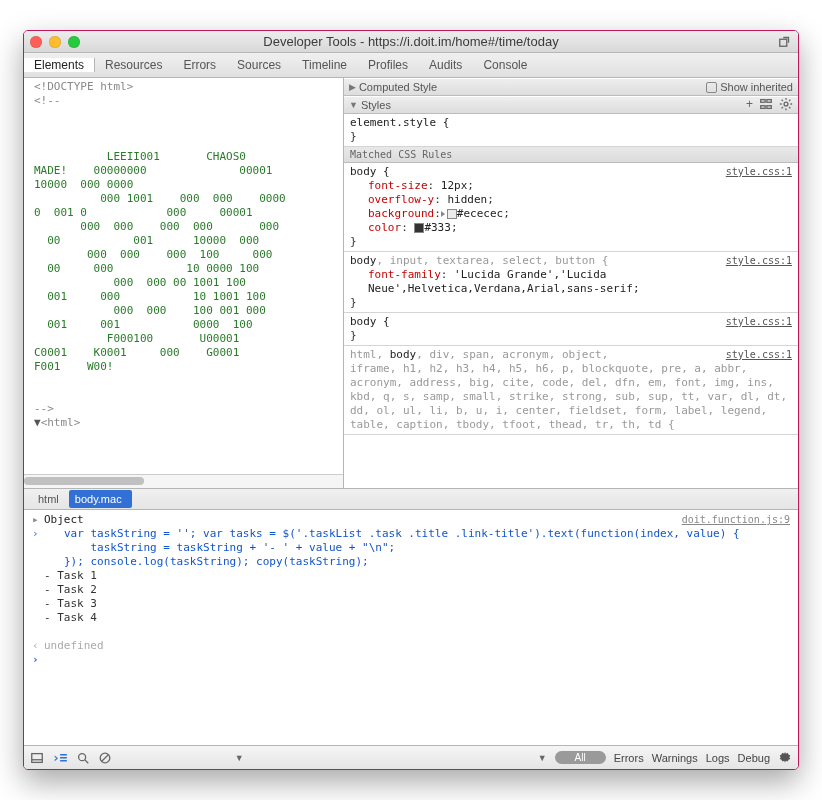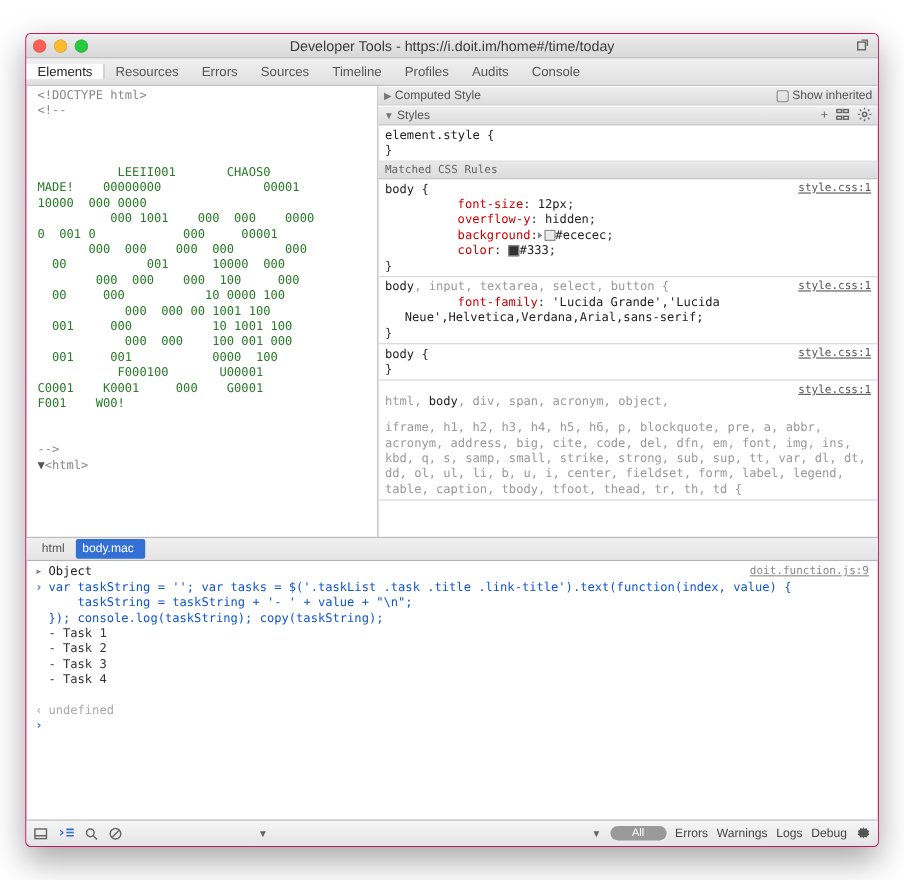--- a/index.html
+++ b/index.html
@@ -7,49 +7,49 @@
 .window { width:776px; height:740px; margin:30px auto; border:1px solid #be185d; border-radius:5px; overflow:hidden; background:#fff; box-shadow:0 12px 30px rgba(0,0,0,0.35); display:flex; flex-direction:column; }
 .titlebar { height:22px; background:linear-gradient(#ededed,#d8d8d8); border-bottom:1px solid #b6b6b6; display:flex; align-items:center; padding:0 6px; position:relative; }
 .traffic { display:flex; gap:7px; }
 .dot { width:12px; height:12px; border-radius:50%; box-shadow:inset 0 0 1px rgba(0,0,0,0.4); }
 .title { position:absolute; left:0; right:0; text-align:center; font-size:13px; color:#3b3b3b; pointer-events:none; }
 .undock { margin-left:auto; color:#888; font-size:11px; }
 .tabbar { height:25px; background:linear-gradient(#f0f0f0,#e0e0e0); border-bottom:1px solid #b5b5b5; display:flex; align-items:center; }
 .tab { padding:0 10px; display:flex; align-items:center; color:#555; cursor:default; border-right:1px solid transparent; font-size:12px; }
 .tab.active { background:#fff; border-right:1px solid #b5b5b5; border-top:0; color:#222; }
 .mid { flex:0 0 410px; display:flex; overflow:hidden; }
-.left { width:320px; border-right:1px solid #b5b5b5; display:flex; flex-direction:row; overflow:hidden; }
+.left { width:320px; border-right:1px solid #b5b5b5; display:flex; flex-direction:column; overflow:hidden; }
 .elems { flex:1; overflow:auto; padding:2px 0 2px 10px; font-family:Menlo,Monaco,monospace; font-size:11px; color:#888; line-height:14px; white-space:pre; }
 .right { flex:1; display:flex; flex-direction:column; overflow:hidden; }
 .section-hd { height:18px; background:linear-gradient(#eee,#ddd); border-bottom:1px solid #bcbcbc; border-top:1px solid #fff; display:flex; align-items:center; padding:0 5px; color:#555; font-size:11px; }
 .section-hd .tri { color:#777; margin-right:3px; font-size:9px; }
 .section-hd .spacer { flex:1; }
 .checkbox { width:11px; height:11px; border:1px solid #888; border-radius:2px; display:inline-block; vertical-align:middle; margin-right:3px; }
 .icons { display:flex; gap:6px; color:#666; font-size:12px; }
 .styles { flex:1; overflow:auto; font-family:Menlo,Monaco,monospace; font-size:11px; line-height:14px; }
 .rule { border-bottom:1px solid #d4d4d4; padding:2px 6px; }
 .matched-hd { height:16px; background:linear-gradient(#e8e8e8,#dcdcdc); border-bottom:1px solid #bcbcbc; padding:0 6px; display:flex; align-items:center; color:#666; font-size:10px; }
 .selector { color:#222; }
-.dim { color:#999;margin-top:10px; }
+.dim { color:#999; }
 .link { float:right; color:#555; text-decoration:underline; font-size:10px; }
-.prop { color:#c80000;margin-left:48px; }
+.prop { color:#c80000; }
 .val { color:#222; }
 .swatch { display:inline-block; width:10px; height:10px; border:1px solid #888; vertical-align:middle; }
 .disclosure { display:inline-block; width:0; height:0; border-left:4px solid #888; border-top:3px solid transparent; border-bottom:3px solid transparent; vertical-align:middle; margin-right:2px; }
 .hscroll { height:14px; border-top:1px solid #ccc; background:#f5f5f5; position:relative; }
 .hscroll .thumb { position:absolute; left:0; top:2px; height:8px; width:120px; background:#c0c0c0; border-radius:4px; }
 .crumb { height:22px; border-top:1px solid #b5b5b5; border-bottom:1px solid #b5b5b5; background:linear-gradient(#f0f0f0,#e5e5e5); display:flex; align-items:center; padding-left:8px; font-size:11px; }
 .crumb .item { padding:3px 10px 3px 6px; color:#555; }
 .crumb .item.sel { background:#3370d6; color:#fff; border-radius:2px; }
 .console { flex:1; overflow:auto; font-family:Menlo,Monaco,monospace; font-size:11px; line-height:14px; padding:3px 8px; }
 .console-line { display:flex; }
 .console-line .mk { width:12px; color:#888; flex-shrink:0; }
 .obj { color:#222; }
 .clink { color:#888; text-decoration:underline; margin-left:auto; font-size:10px; }
-.code { color:#1155cc; }
+.code { color:#1155cc;margin-left:20px; }
 .out { color:#333; padding-left:12px; }
 .prompt-line { color:#3370d6; font-weight:bold; padding-left:0px; }
 .foot { height:24px; border-top:1px solid #b5b5b5; background:linear-gradient(#f5f5f5,#e5e5e5); display:flex; align-items:center; padding:0 6px; gap:8px; font-size:11px; color:#444; }
 .foot .btn { color:#555; display:flex; align-items:center; }
 .foot select { font-size:16px; background:transparent; border:none; color:#333;margin-top:44px; }
 .fpill { background:#9a9a9a; color:#fff; border-radius:8px; padding:1px 20px; font-size:10px; }
 .footsp { flex:1; }
 svg.ic { width:14px; height:14px; stroke:#666; fill:none; stroke-width:1.5; }
 </style>
 </head>

